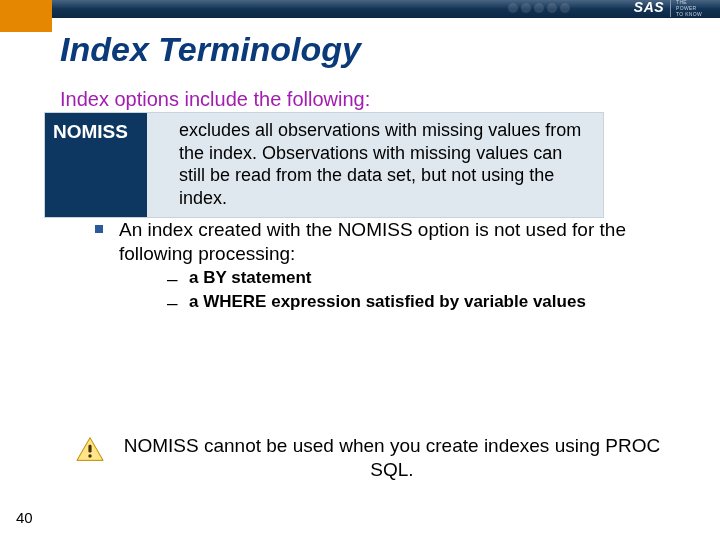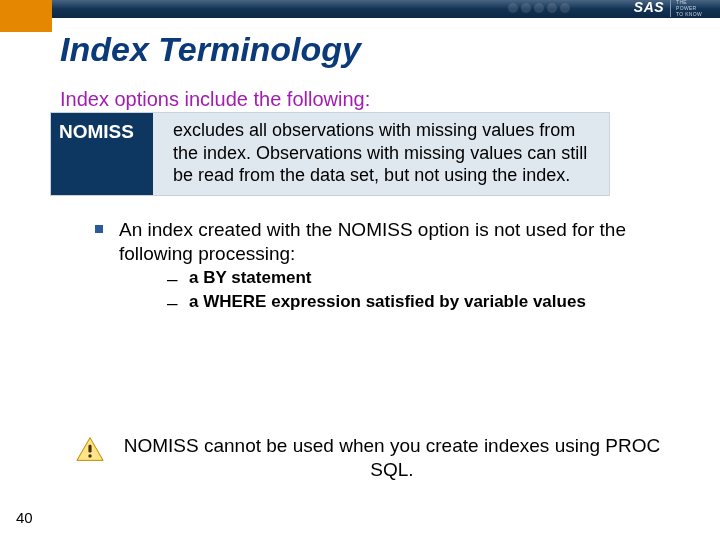--- a/index.html
+++ b/index.html
@@ -12,23 +12,23 @@
   .topbar .dots { position: absolute; right: 150px; top: 3px; display: flex; gap: 3px; }
   .topbar .dots span { width: 10px; height: 10px; border-radius: 50%; background: rgba(255,255,255,0.12); }
   .topbar .logo { position: absolute; right: 18px; top: -1px; display: flex; align-items: flex-start; gap: 6px; color: #fff; }
   .topbar .logo-sas { font-weight: bold; font-style: italic; font-size: 14px; letter-spacing: 0.5px; }
   .topbar .logo-tag { font-size: 5px; line-height: 6px; border-left: 1px solid #7d93af; padding-left: 5px; letter-spacing: 0.3px; color: #c2d0e0; }
   .topbar .gloss { position: absolute; left:52px; right:0; top:0; height:9px; background: linear-gradient(rgba(255,255,255,0.2), rgba(255,255,255,0)); }
 
   .title { position: absolute; left: 60px; top: 30px; font-size: 34px; font-weight: bold; color: #0a3a7a; font-style: italic; }
   .subtitle { position: absolute; left: 60px; top: 80px; font-size: 20px; color: #a21caf; margin-top: 8px; }
 
-  .defbox { position: absolute; left: 50px; top: 112px; width: 560px; background: #e0e8ef; border: 1px solid #c8d3de; display: flex; }
+  .defbox { position: absolute; left: 44px; top: 112px; width: 560px; background: #e0e8ef; border: 1px solid #c8d3de; display: flex; }
   .defbox .term { width: 102px; min-width:102px; background: #0d3660; color: #fff; font-weight: bold; font-size: 19px; padding: 8px 8px; display: flex; align-items: flex-start; }
-  .defbox .desc { padding: 6px 10px 8px 20px; font-size: 18px; line-height: 1.25; color: #000; }
+  .defbox .desc { padding: 6px 10px 8px 20px; font-size: 18px; line-height: 1.25; color: #000; margin-left: 12px; }
 
   .bullets { position: absolute; left: 95px; top: 218px; width: 570px; }
   .bullets .item { display: flex; margin-bottom: 4px; }
   .bullets .marker { width: 24px; flex-shrink: 0; padding-top: 7px; }
   .bullets .marker .sq { width: 8px; height: 8px; background: #2a5a99; display: block; }
   .bullets .txt { font-size: 19px; line-height: 1.28; color: #000; }
   .sub { margin-left: 48px; }
   .sub .subitem { display: flex; }
   .sub .dash { width: 22px; flex-shrink: 0; font-size: 19px; line-height: 1.28; }
   .sub .subtxt { font-size: 17px; line-height: 1.28; font-weight: bold; }

